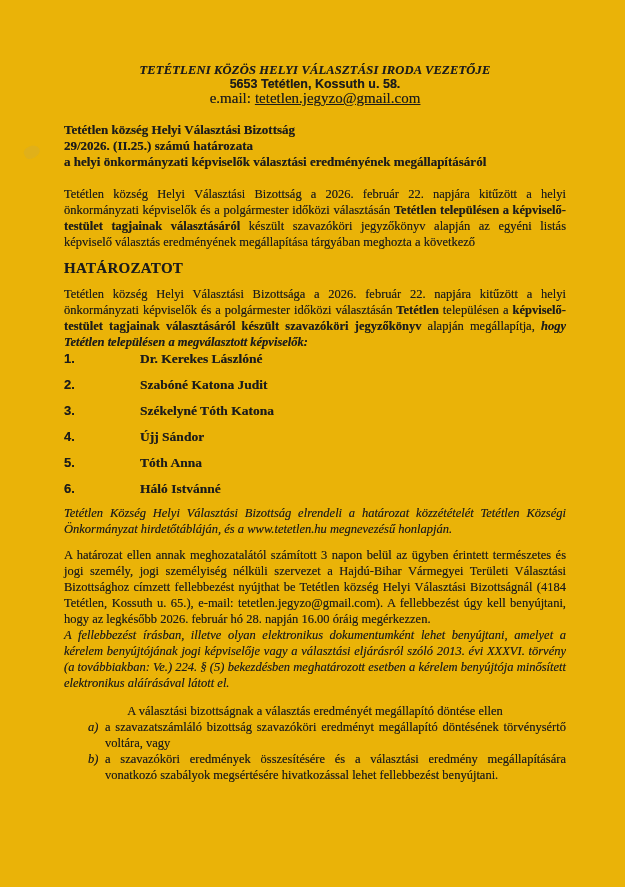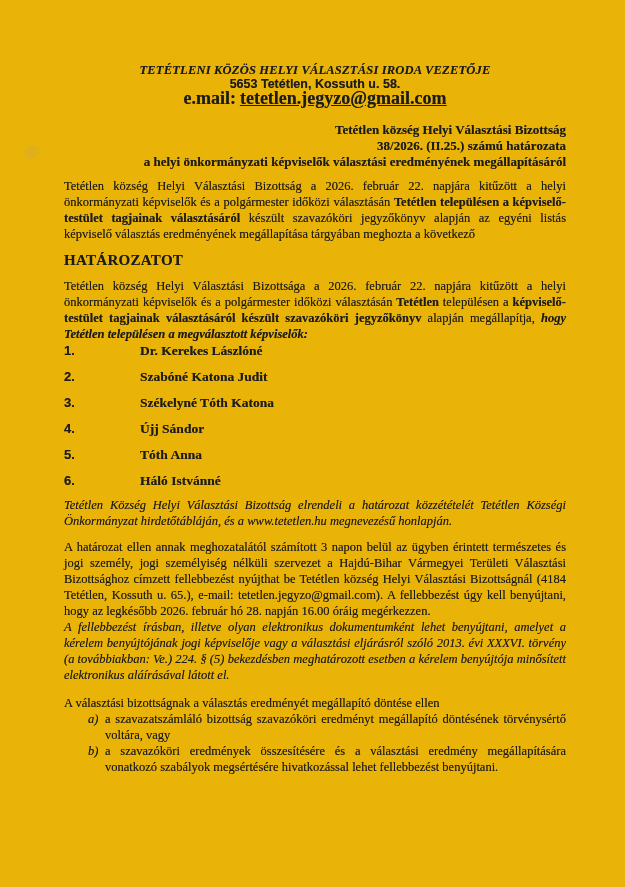--- a/index.html
+++ b/index.html
@@ -47,47 +47,47 @@
     line-height: 14px;
     letter-spacing: 0.2px;
   }
   .office-address {
     font-family: "Liberation Sans", "DejaVu Sans", sans-serif;
     font-size: 12.5px;
     font-weight: bold;
     line-height: 14px;
   }
   .office-email {
-    font-size: 18px;
-    font-weight: bold;
+    font-size: 15px;
+    font-weight: normal;
     line-height: 14px;
   }
   .email-link {
     text-decoration: underline;
     margin-left: 4px;
   }
 
   .doc-title {
     margin-top: 17px;
-    text-align: right;
+    text-align: left;
     font-size: 13px;
     font-weight: bold;
     line-height: 16px;
   }
 
   .para {
     margin: 0;
     text-align: justify;
     font-size: 12.5px;
     line-height: 16px;
   }
   .b  { font-weight: bold; }
   .bi { font-weight: bold; font-style: italic; }
 
-  #p-intro    { margin-top: 8px; }
+  #p-intro    { margin-top: 16px; }
   .decision-heading {
     margin-top: 10px;
     font-size: 15px;
     font-weight: bold;
     line-height: 16px;
     letter-spacing: 0.3px;
   }
   #p-decision { margin-top: 10px; }
 
   .winners {
@@ -111,21 +111,21 @@
   }
 
   #p-publication { margin-top: 8px; font-style: italic; }
   #p-appeal      { margin-top: 10px; }
   #p-appeal-form { margin-top: 0; font-style: italic; }
 
   .grounds-lead {
     margin-top: 12px;
     font-size: 12.5px;
     line-height: 16px;
-    text-align: left;
+    text-align: center;
   }
   .ground {
     position: relative;
     padding-left: 41px;
     text-align: justify;
     font-size: 12.5px;
     line-height: 16px;
   }
   .g-marker {
     position: absolute;
@@ -145,21 +145,21 @@
     <div class="letterhead">
       <div class="office-title">TETÉTLENI KÖZÖS HELYI VÁLASZTÁSI IRODA VEZETŐJE</div>
       <div class="office-address">5653 Tetétlen, Kossuth u. 58.</div>
       <div class="office-email">
         <span>e.mail:</span><span class="email-link">tetetlen.jegyzo@gmail.com</span>
       </div>
     </div>
 
     <div class="doc-title">
       <div>Tetétlen község Helyi Választási Bizottság</div>
-      <div>38/2026. (II.25.) számú határozata</div>
+      <div>29/2026. (II.25.) számú határozata</div>
       <div>a helyi önkormányzati képviselők választási eredményének megállapításáról</div>
     </div>
 
     <p class="para" id="p-intro"><span>Tetétlen község Helyi Választási Bizottság a 2026. február 22. napjára kitűzött a helyi önkormányzati képviselők és a polgármester időközi választásán </span><span class="b">Tetétlen településen a képviselő-testület tagjainak választásáról</span><span> készült szavazóköri jegyzőkönyv alapján az egyéni listás képviselő választás eredményének megállapítása tárgyában meghozta a következő</span></p>
 
     <div class="decision-heading">HATÁROZATOT</div>
 
     <p class="para" id="p-decision"><span>Tetétlen község Helyi Választási Bizottsága a 2026. február 22. napjára kitűzött a helyi önkormányzati képviselők és a polgármester időközi választásán </span><span class="b">Tetétlen</span><span> településen a </span><span class="b">képviselő-testület tagjainak választásáról készült szavazóköri jegyzőkönyv</span><span> alapján megállapítja, </span><span class="bi">hogy Tetétlen településen a megválasztott képviselők:</span></p>
 
     <div class="winners">

